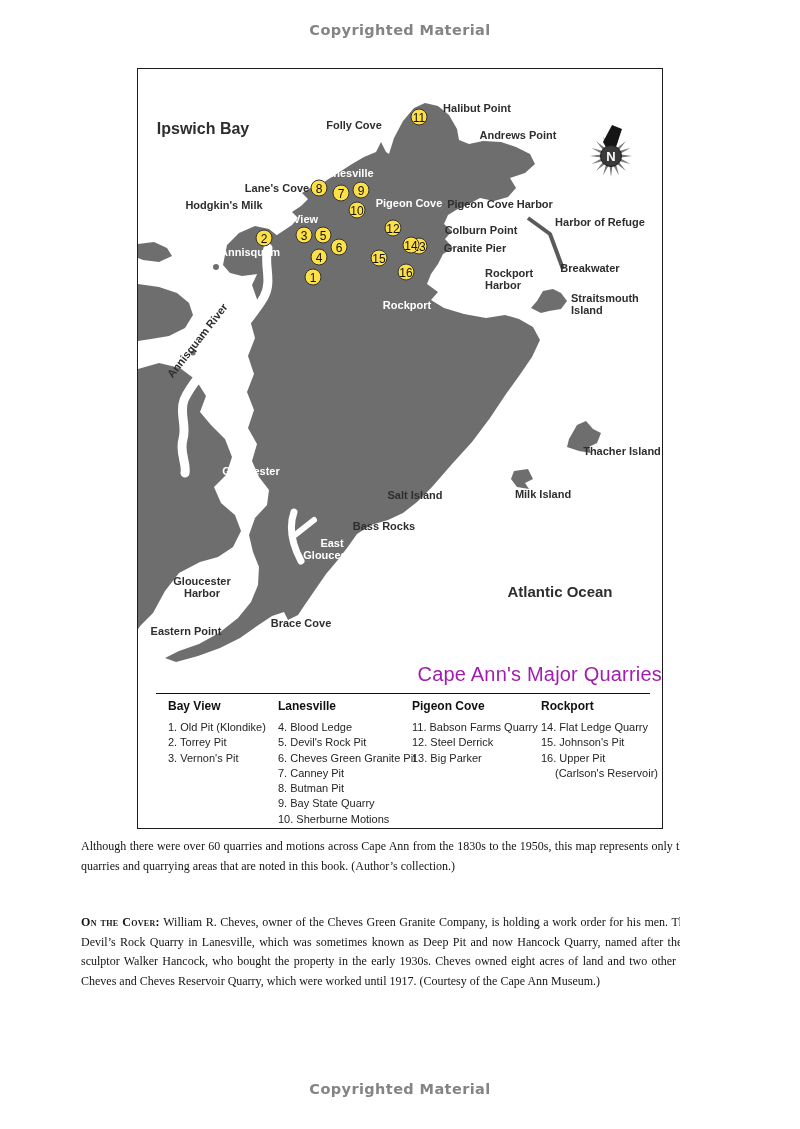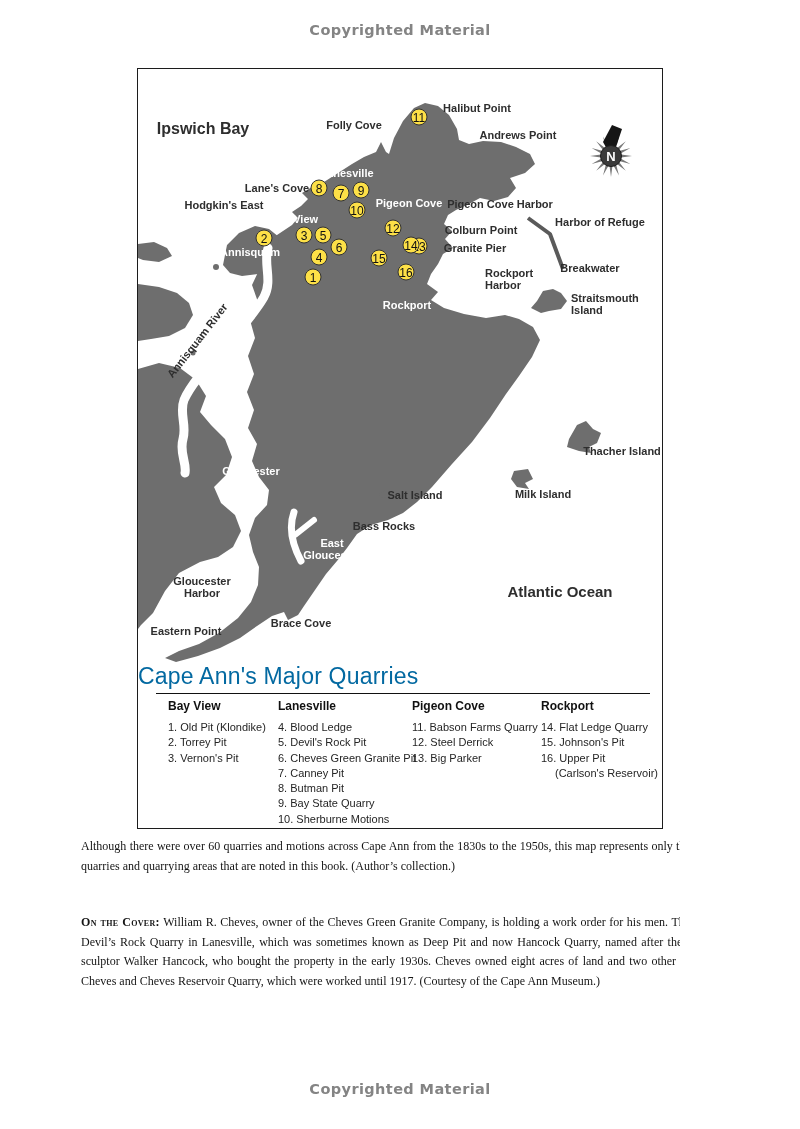--- a/index.html
+++ b/index.html
@@ -23,22 +23,22 @@
   .map-label.center{transform:translate(-50%,-50%);text-align:center;}
   .map-label.left{transform:translate(0,-50%);text-align:left;}
 
   .map-marker{position:absolute;width:17px;height:17px;border-radius:50%;
               background:#fde047;border:1.4px solid #333;box-sizing:border-box;
               transform:translate(-50%,-50%);
               font-size:12px;font-weight:normal;color:#111;
               display:flex;align-items:center;justify-content:center;}
 
   .legend{position:absolute;left:0;top:594px;width:100%;height:165px;}
-  .legend-title{position:absolute;left:0;top:0;width:100%;text-align:left;
-                font-size:23px;font-weight:500;color:#0369a1;letter-spacing:.2px;}
+  .legend-title{position:absolute;left:0;top:0;width:100%;text-align:right;
+                font-size:20px;font-weight:500;color:#a21caf;letter-spacing:.2px;}
   .legend-rule{position:absolute;left:18px;top:30px;width:494px;height:0;
                border-top:1.6px solid #111;}
   .legend-col{position:absolute;top:36px;}
   .legend-head{font-size:12px;font-weight:bold;color:#111;margin-bottom:7px;}
   .legend-item{font-size:11px;color:#252525;line-height:15.3px;}
   .legend-item.indent{padding-left:14px;}
 
   .caption{position:absolute;left:81px;width:641px;text-align:justify;
            font-family:"Liberation Serif",serif;font-size:12px;line-height:19.5px;
            color:#141414;}
@@ -148,21 +148,21 @@
     </div>
   </div>
 
   <div class="labels-layer" id="labels-layer">
       <div class="map-label water center" style="left: 203px; top: 129px; font-size: 16px;">Ipswich Bay</div>
       <div class="map-label water center" style="left: 477px; top: 97px; margin-top: 12px;">Halibut Point</div>
       <div class="map-label water center" style="left: 354px; top: 126px;">Folly Cove</div>
       <div class="map-label water center" style="left: 518px; top: 136px;">Andrews Point</div>
       <div class="map-label land center" style="left: 347px; top: 174px;">Lanesville</div>
       <div class="map-label water center" style="left: 253px; top: 189px; margin-left: 24px;">Lane's Cove</div>
-      <div class="map-label water center" style="left: 224px; top: 206px;">Hodgkin's East</div>
+      <div class="map-label water center" style="left: 224px; top: 206px;">Hodgkin's Milk</div>
       <div class="map-label land center" style="left: 294px; top: 220px;">Bay View</div>
       <div class="map-label land center" style="left: 409px; top: 204px;">Pigeon Cove</div>
       <div class="map-label water center" style="left: 500px; top: 205px;">Pigeon Cove Harbor</div>
       <div class="map-label water center" style="left: 481px; top: 231px;">Colburn Point</div>
       <div class="map-label water center" style="left: 475px; top: 249px;">Granite Pier</div>
       <div class="map-label water center" style="left: 600px; top: 223px;">Harbor of Refuge</div>
       <div class="map-label water center" style="left: 590px; top: 269px;">Breakwater</div>
       <div class="map-label land center" style="left: 250px; top: 253px;">Annisquam</div>
       <div class="map-label water left" style="left: 485px; top: 280px;">Rockport
 Harbor</div>

